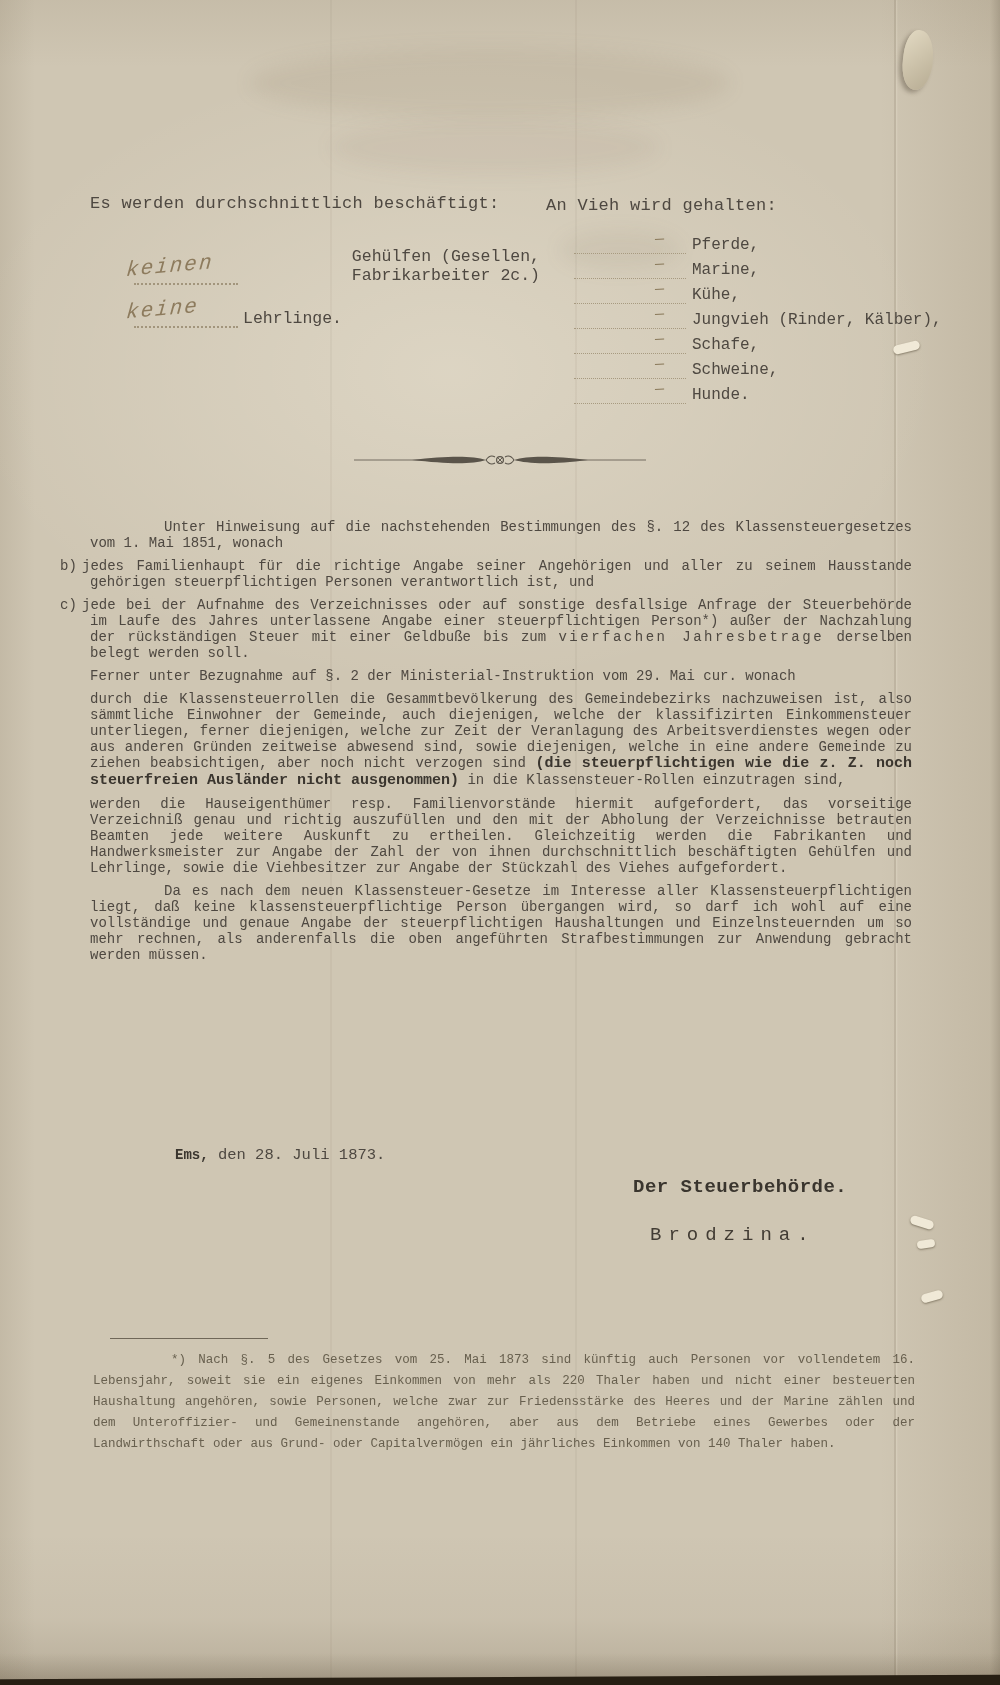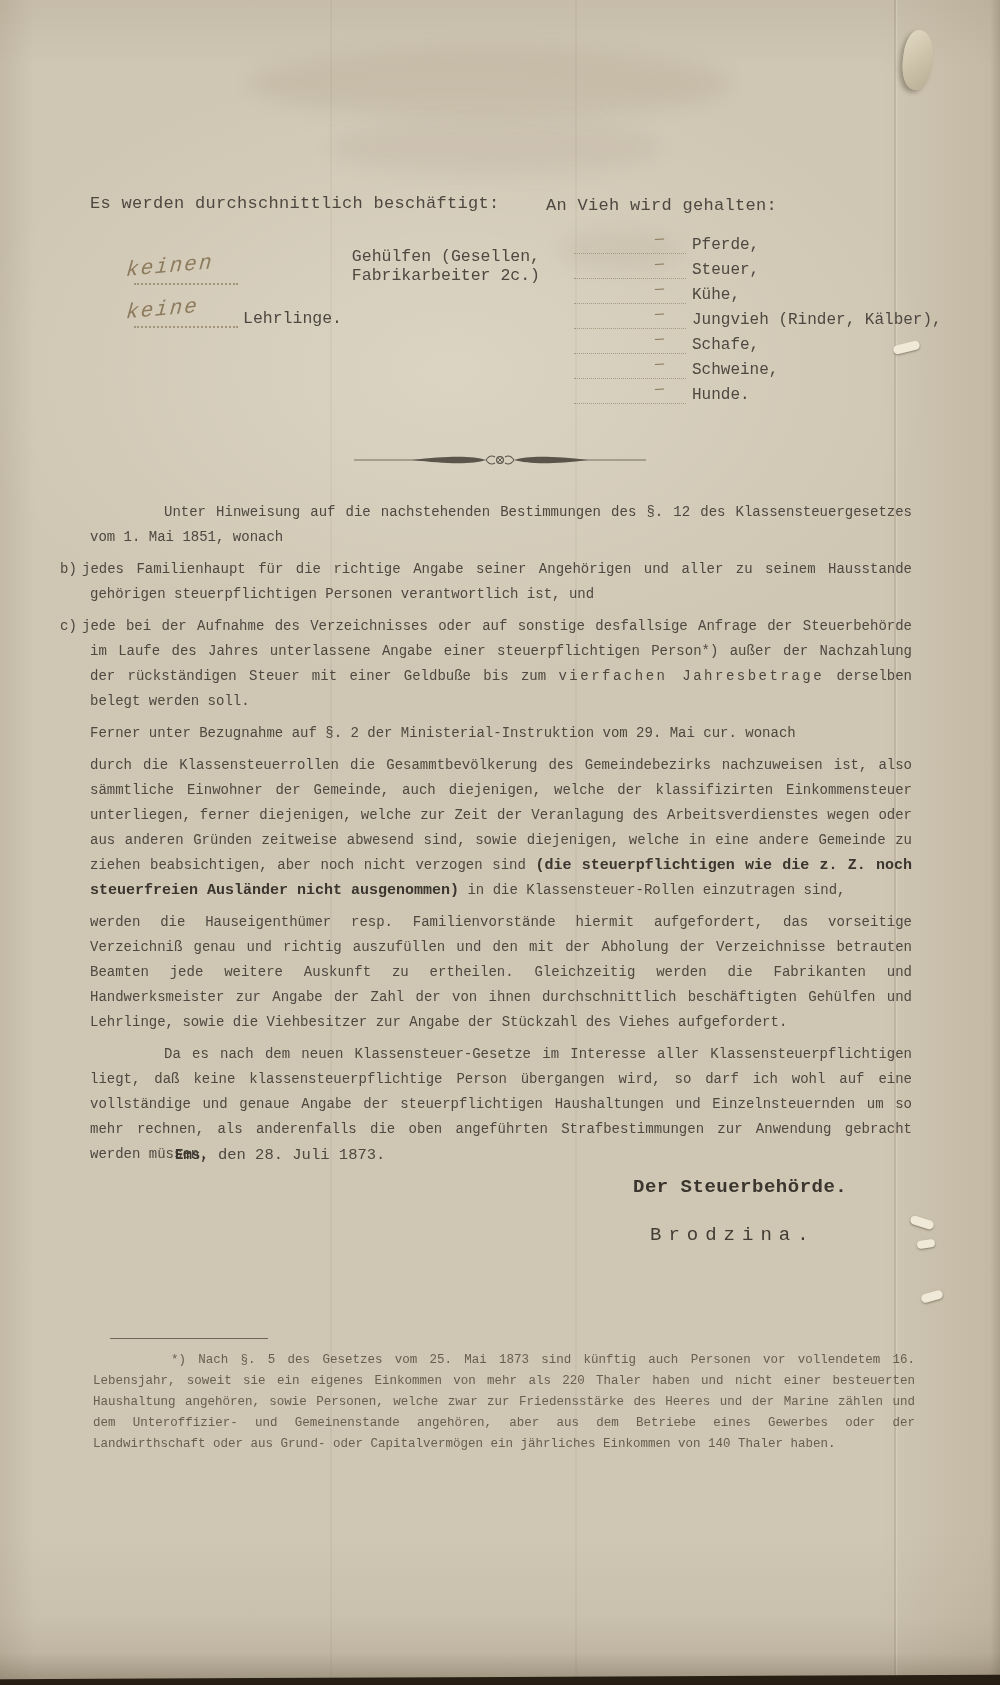--- a/index.html
+++ b/index.html
@@ -62,22 +62,22 @@
   .ls-rows { margin-top:14px; }
   .ls-row { display:flex; align-items:flex-end; height:25px; margin-left:28px; }
   .dash-slot { position:relative; width:112px; height:11px; border-bottom:1.6px dotted #a79a80; flex:0 0 auto; }
   .ls-mark { position:absolute; right:22px; top:-11px; font-size:15px; color:#8a795a; transform:rotate(-3deg); }
   .ls-label { margin-left:6px; font-size:16px;margin-top:41px; }
 
   
   .divider { position:absolute; left:352px; top:450px; width:296px; height:20px; }
 
   
-  .sec-body { position:absolute; left:90px; top:500px; width:822px;
-    font-size:14px; line-height:25px; text-align:justify; }
+  .sec-body { position:absolute; left:90px; top:519px; width:822px;
+    font-size:14px; line-height:16px; text-align:justify; }
   .sec-body p { margin:0 0 7px 0; }
   .p-intro  { text-indent:74px; }
   .item     { margin-left:60px; text-indent:-30px; margin-bottom:7px; }
   .item .marker { display:inline-block; width:22px; text-indent:0; }
   .spaced   { letter-spacing:2.5px; }
   .p-ferner { margin-bottom:6px; }
   .p-block  { margin-left:60px; margin-bottom:7px; }
   .p-block .emph { font-weight:bold; font-size:15px; color:#3a352e; }
   .p-werden { margin-bottom:9px; }
   .p-closing{ text-indent:74px; }
@@ -127,21 +127,21 @@
       <div class="ls-row">
         <span class="dash-slot">
             <span class="ls-mark">—</span>
           </span>
         <span class="ls-label">Pferde,</span>
       </div>
       <div class="ls-row">
         <span class="dash-slot">
             <span class="ls-mark">—</span>
           </span>
-        <span class="ls-label">Steuer,</span>
+        <span class="ls-label">Marine,</span>
       </div>
       <div class="ls-row">
         <span class="dash-slot">
             <span class="ls-mark">—</span>
           </span>
         <span class="ls-label">Kühe,</span>
       </div>
       <div class="ls-row">
         <span class="dash-slot">
             <span class="ls-mark">—</span>

